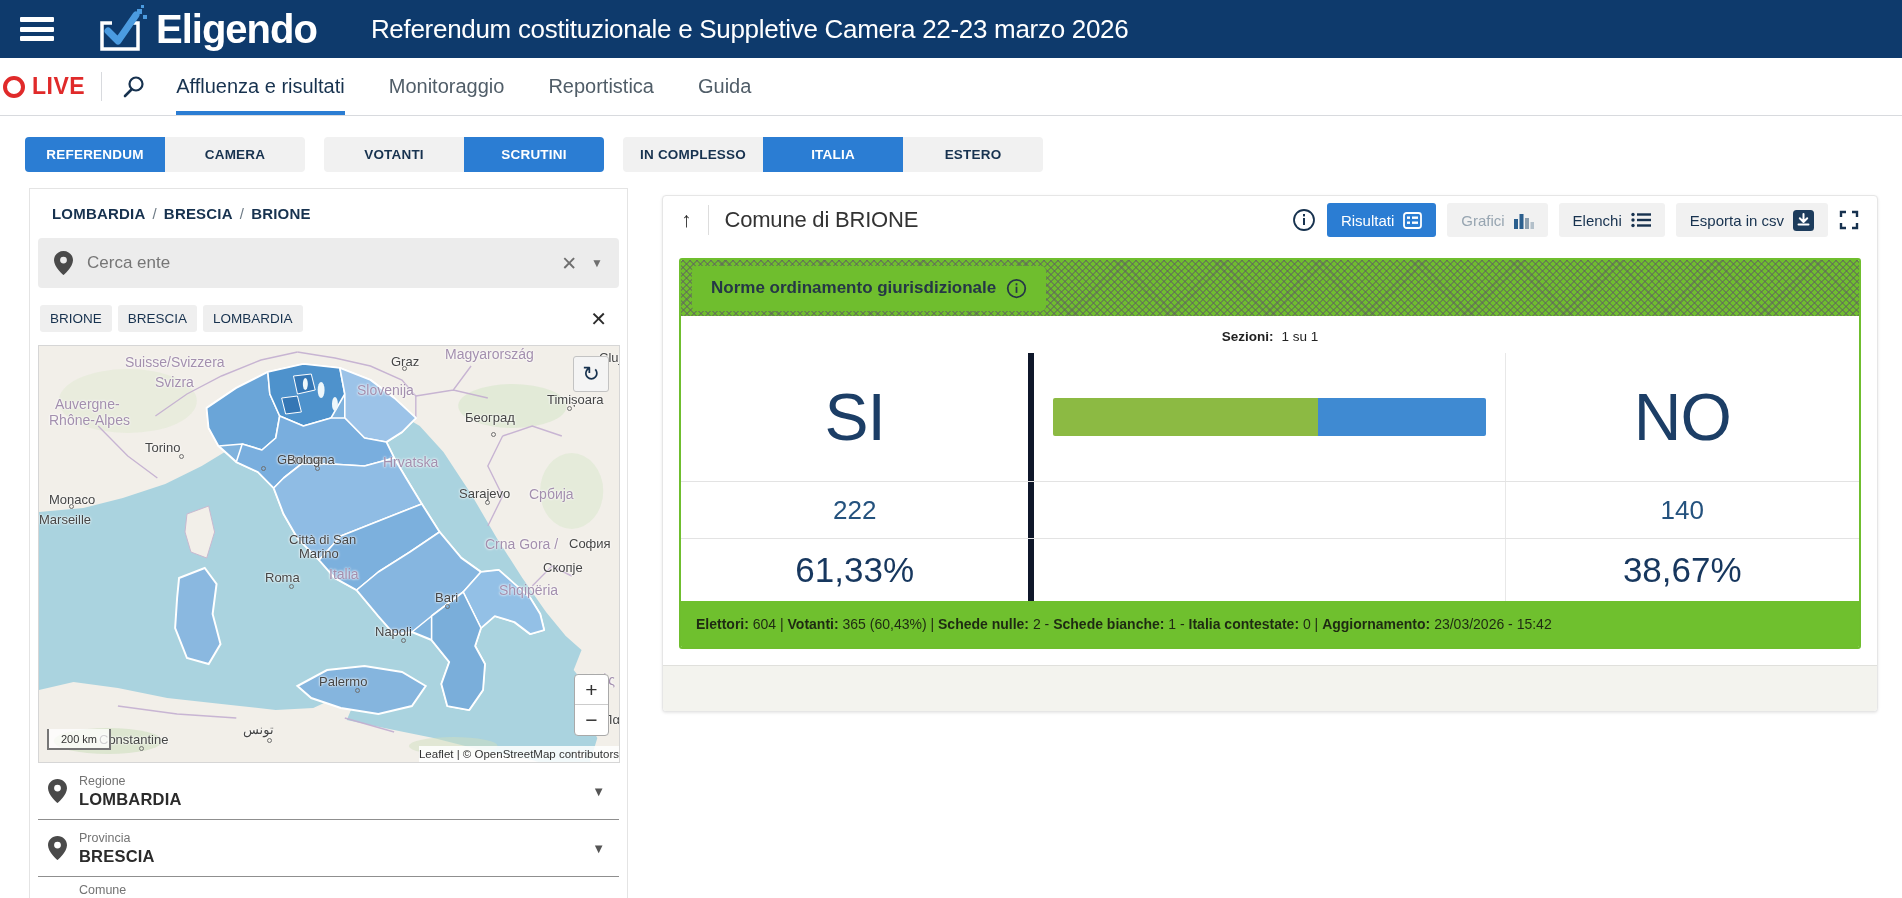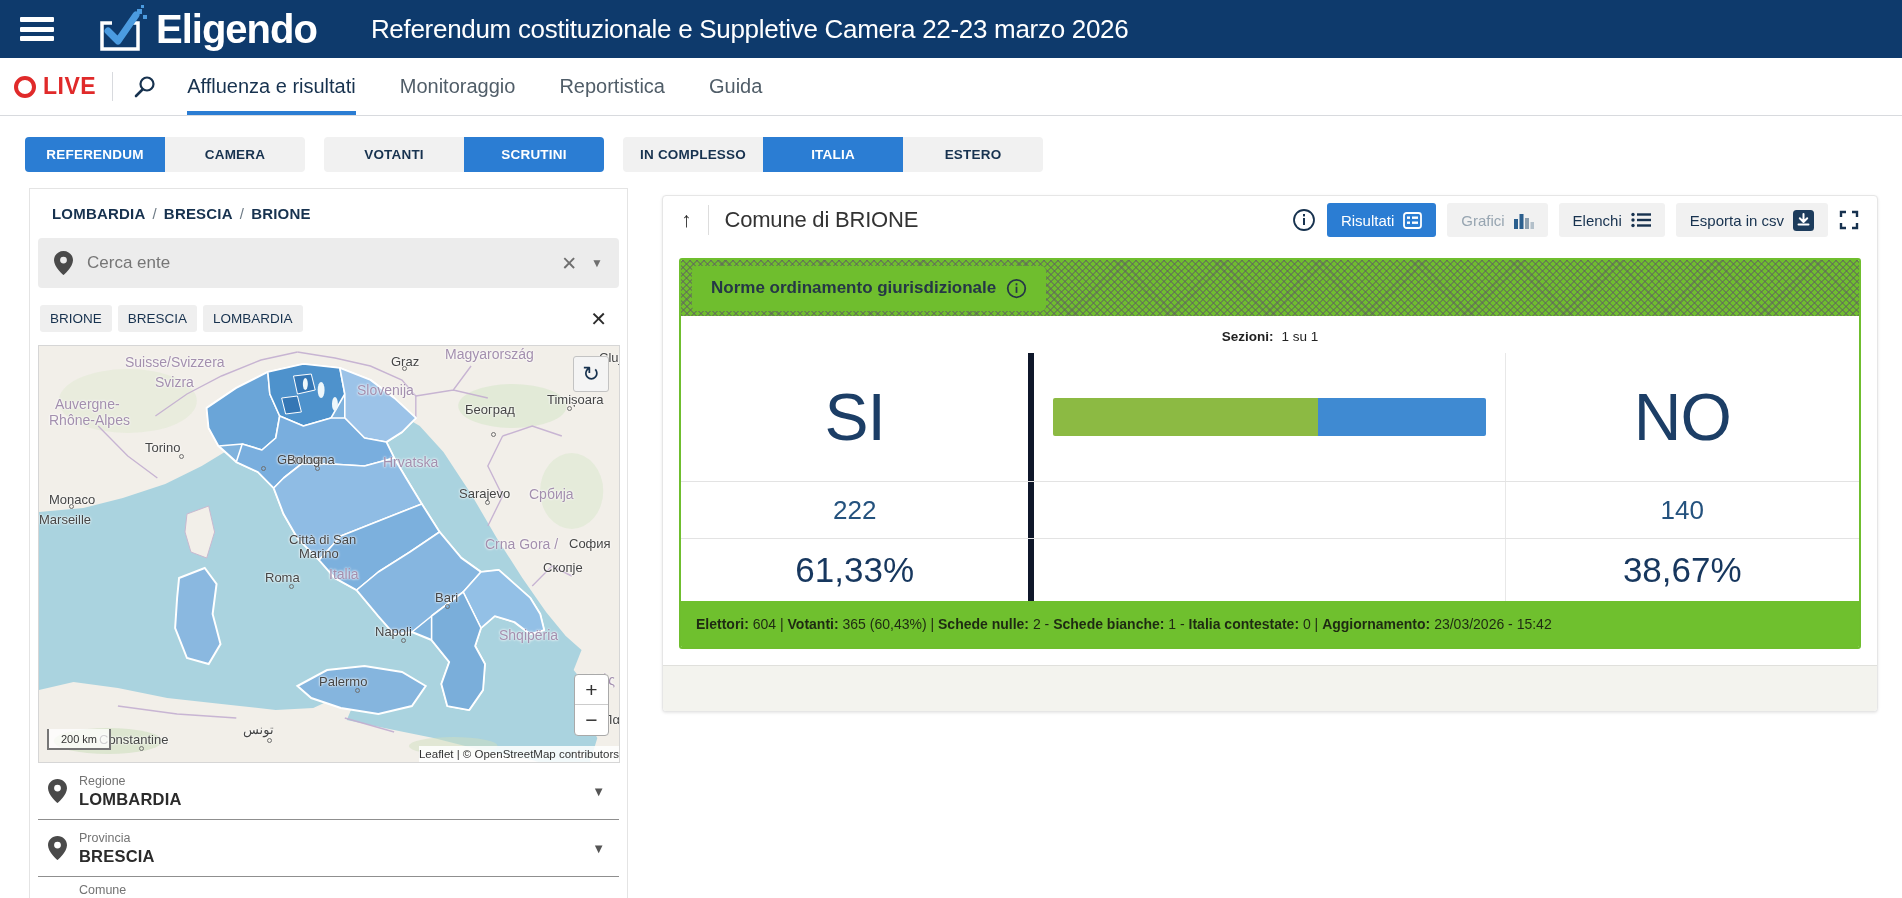--- a/index.html
+++ b/index.html
@@ -12,21 +12,21 @@
   .burger { width:34px; height:24px; margin-left:20px; display:flex; flex-direction:column;
     justify-content:space-between; cursor:pointer; }
   .burger span { display:block; height:5px; background:#fff; border-radius:1px; }
   .brand { display:flex; align-items:center; margin-left:38px; }
   .brand-text { color:#fff; font-size:40px; font-weight:700; letter-spacing:-1px; margin-left:6px; }
   .hdr-title { color:#fff; font-size:26px; font-weight:400; margin-left:54px; letter-spacing:-.3px; }
 
   
   .nav { position:absolute; left:0; top:58px; width:1902px; height:58px; background:#fff;
     border-bottom:1px solid #d8dade; display:flex; align-items:stretch; }
-  .live { display:flex; align-items:center; gap:7px; padding:0 16px 0 14px; }
+  .live { display:flex; align-items:center; gap:7px; padding:0 16px 0 3px; }
   .live-ring { width:22px; height:22px; border:4px solid #e02a2a; border-radius:50%; }
   .live-txt { color:#e02a2a; font-size:23px; font-weight:700; letter-spacing:.5px; }
   .nav-div { width:1px; background:#d8dade; margin:14px 0; }
   .nav-search { display:flex; align-items:center; padding:0 20px; cursor:pointer; }
   .nav-items { display:flex; align-items:stretch; gap:44px; margin-left:10px; }
   .nav-item { display:flex; align-items:center; font-size:20px; color:#505d68; cursor:pointer;
     position:relative; }
   .nav-item.active { color:#17324f; }
   .nav-item.active::after { content:""; position:absolute; left:0; right:0; bottom:0; height:4px;
     background:#2b7dd3; }
@@ -277,37 +277,37 @@
     <div>
         <div class="maplabel country" style="left: 86px; top: 8px;">Suisse/Svizzera</div>
         <div class="maplabel country" style="left: 116px; top: 28px;">Svizra</div>
         <div class="maplabel country" style="left: 16px; top: 50px;">Auvergne-</div>
         <div class="maplabel country" style="left: 10px; top: 66px;">Rhône-Alpes</div>
         <div class="maplabel city" style="left: 352px; top: 8px;">Graz</div>
         <div class="maplabel country" style="left: 406px; top: 0px;">Magyarország</div>
         <div class="maplabel city" style="left: 560px; top: 4px;">Cluj-</div>
         <div class="maplabel country" style="left: 318px; top: 36px;">Slovenija</div>
         <div class="maplabel city" style="left: 508px; top: 46px;">Timișoara</div>
-        <div class="maplabel city" style="left: 426px; top: 56px;">Београд</div>
+        <div class="maplabel city" style="left: 426px; top: 64px;">Београд</div>
         <div class="maplabel city" style="left: 106px; top: 94px;">Torino</div>
         <div class="maplabel city" style="left: 190px; top: 106px; padding-left: 48px;">Genova</div>
         <div class="maplabel city" style="left: 248px; top: 106px;">Bologna</div>
         <div class="maplabel country" style="left: 344px; top: 108px;">Hrvatska</div>
         <div class="maplabel city" style="left: 420px; top: 140px;">Sarajevo</div>
         <div class="maplabel country" style="left: 490px; top: 140px;">Србија</div>
         <div class="maplabel city" style="left: 10px; top: 146px;">Monaco</div>
         <div class="maplabel city" style="left: 0px; top: 166px;">Marseille</div>
         <div class="maplabel city" style="left: 250px; top: 186px;">Città di San</div>
         <div class="maplabel city" style="left: 260px; top: 200px;">Marino</div>
         <div class="maplabel country" style="left: 446px; top: 190px;">Crna Gora /</div>
         <div class="maplabel city" style="left: 530px; top: 190px;">София</div>
         <div class="maplabel city" style="left: 226px; top: 224px;">Roma</div>
         <div class="maplabel country" style="left: 290px; top: 220px;">Italia</div>
         <div class="maplabel city" style="left: 504px; top: 214px;">Скопје</div>
-        <div class="maplabel country" style="left: 460px; top: 236px; margin-top: 45px;">Shqipëria</div>
+        <div class="maplabel country" style="left: 460px; top: 236px;">Shqipëria</div>
         <div class="maplabel city" style="left: 336px; top: 278px;">Napoli</div>
         <div class="maplabel city" style="left: 396px; top: 244px;">Bari</div>
         <div class="maplabel city" style="left: 280px; top: 328px;">Palermo</div>
         <div class="maplabel country" style="left: 538px; top: 326px;">Ελλάς</div>
         <div class="maplabel city" style="left: 564px; top: 366px;">Πα</div>
         <div class="maplabel city" style="left: 60px; top: 386px;">Constantine</div>
         <div class="maplabel city" style="left: 204px; top: 376px;">تونس</div>
         <div class="mapmark" style="left: 363px; top: 20px;"></div>
         <div class="mapmark" style="left: 528px; top: 60px;"></div>
         <div class="mapmark" style="left: 452px; top: 86px;"></div>

